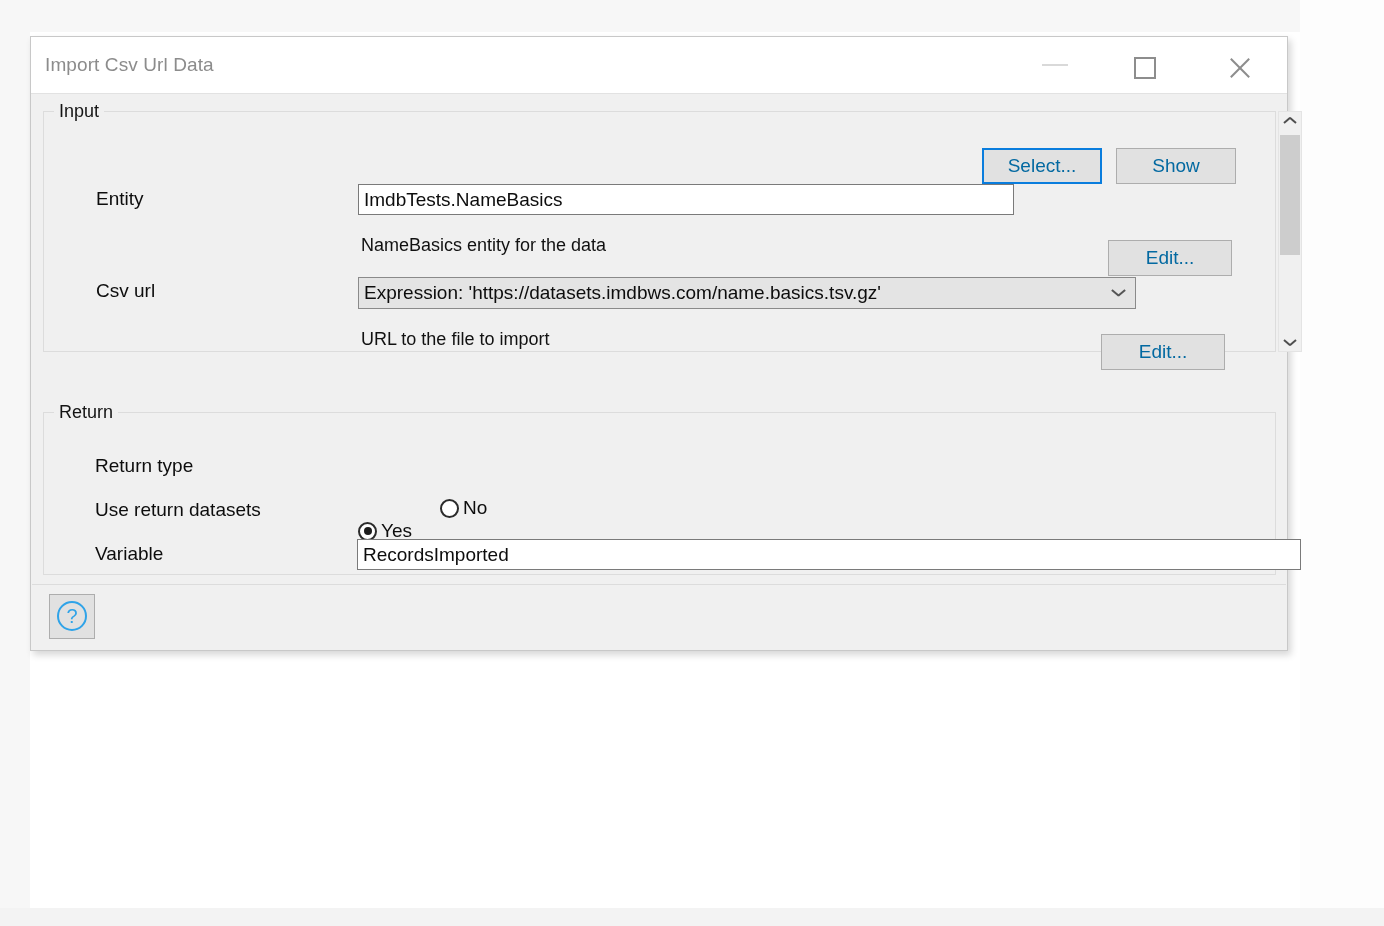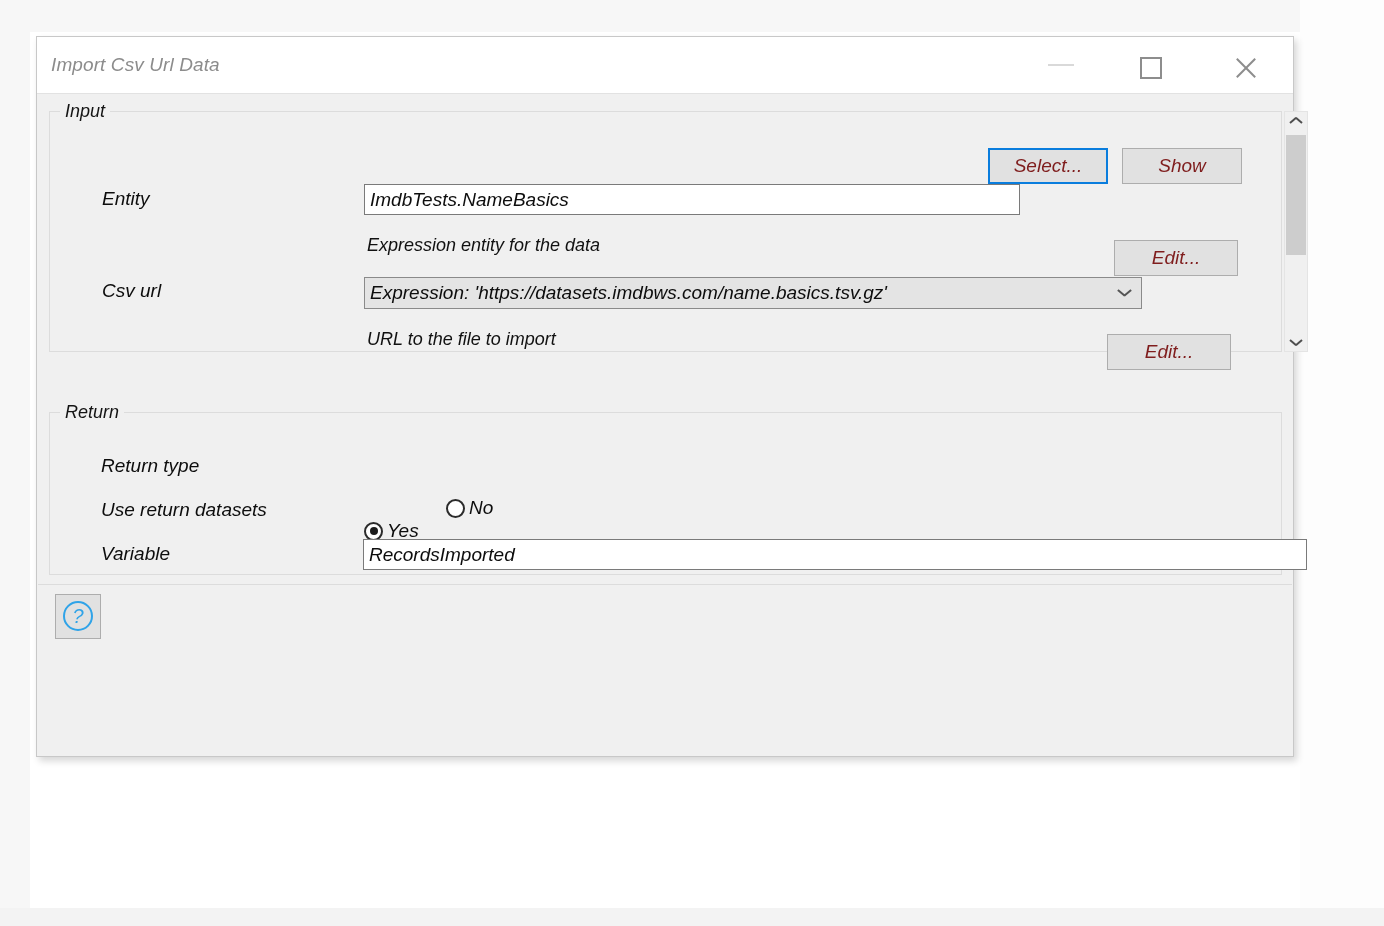--- a/index.html
+++ b/index.html
@@ -43,27 +43,26 @@
   .bg-right-strip {
     position: absolute;
     left: 1300px; top: 0;
     width: 84px; height: 926px;
     background: #fdfdfd;
   }
 
   
   .dialog {
     position: absolute;
-    left: 36px; top: 36px;
-    width: 1258px; height: 721px;
+    left: 30px; top: 36px;
+    width: 1258px; height: 615px;
     background: #f0f0f0;
     border: 1px solid #c8c8c8;
     box-shadow: 3px 4px 7px rgba(0,0,0,0.16);
     box-sizing: border-box;
-    font-style: italic;
   }
   .titlebar {
     position: absolute;
     left: 0; top: 0;
     width: 100%; height: 57px;
     background: #ffffff;
     border-bottom: 1px solid #e2e2e2;
     box-sizing: border-box;
   }
   .title-text {
@@ -202,21 +201,21 @@
   }
   .combo-arrow:before { left: 0;  transform: rotate(40deg);  transform-origin: left center;}
   .combo-arrow:after  { right: 0; transform: rotate(-40deg); transform-origin: right center;}
 
   .button {
     position: absolute;
     background: #e1e1e1;
     border: 1px solid #adadad;
     box-sizing: border-box;
     font-size: 19px;
-    color: #7f1d1d;
+    color: #0369a1;
     text-align: center;
     cursor: default;
     white-space: nowrap;
   }
   .button.focused {
     border: 2px solid #0a7ddd;
   }
 
   
   .radio-wrap {
@@ -352,21 +351,21 @@
     </div>
   </div>
 
   <div class="groupbox input-group">
     <div class="group-legend">Input</div>
 
     <div class="input-clip">
 
       <div class="field-label" style="left:51px; top:75px;">Entity</div>
       <div class="textbox" style="left:313px; top:71px; width:656px; height:31px;">ImdbTests.NameBasics</div>
-      <div class="hint-text" style="left:316px; top:122px;">Expression entity for the data</div>
+      <div class="hint-text" style="left:316px; top:122px;">NameBasics entity for the data</div>
 
       <div class="field-label" style="left:51px; top:167px;">Csv url</div>
       <div class="combobox" style="left:313px; top:164px; width:778px; height:32px;">
         <span>Expression: 'https://datasets.imdbws.com/name.basics.tsv.gz'</span>
         <span class="combo-arrow"></span>
       </div>
       <div class="hint-text" style="left:316px; top:216px;">URL to the file to import</div>
 
     </div>
   </div>

